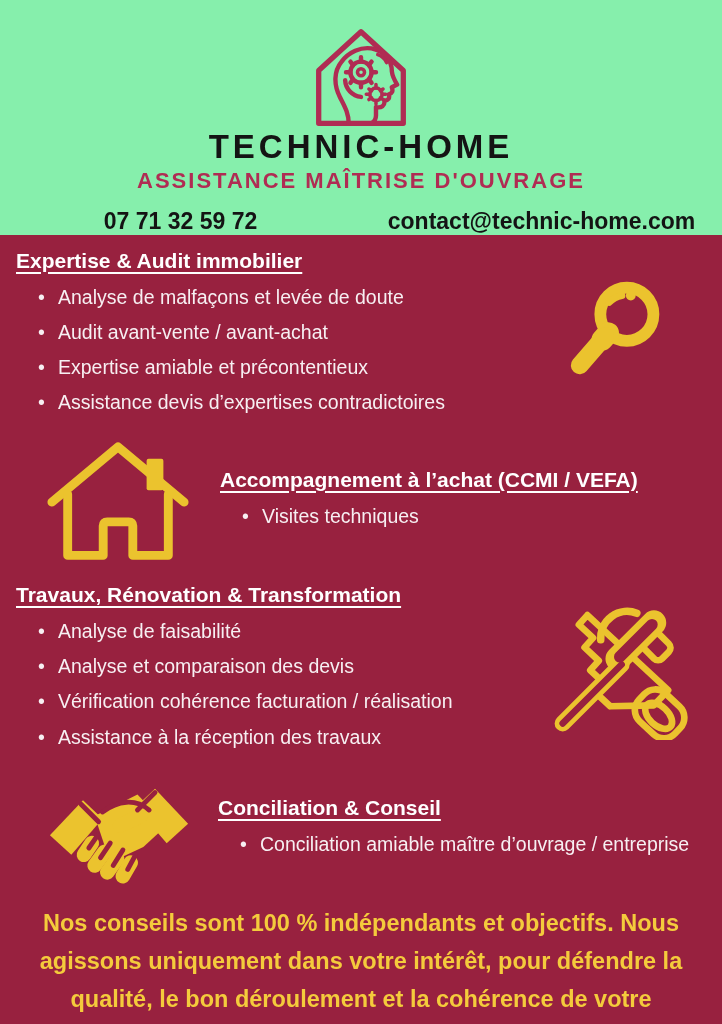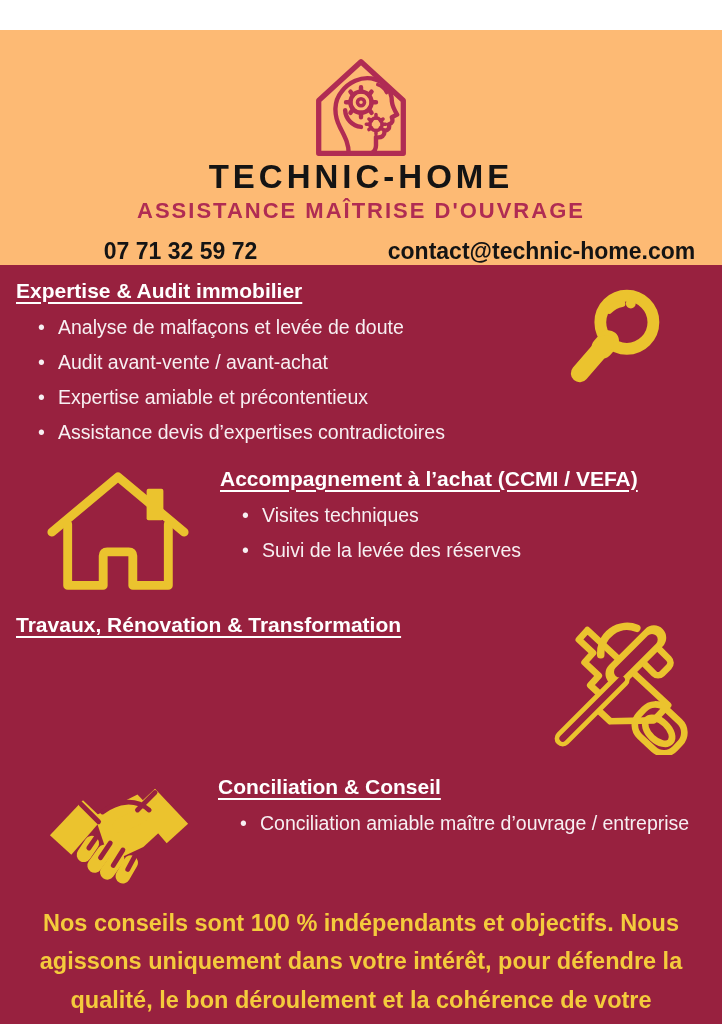--- a/index.html
+++ b/index.html
@@ -4,30 +4,30 @@
 <style>
   :root{
     --maroon:#98213F; --crimson:#B02C53; --gold:#EBC32E; --footer-gold:#F4CB3C;
     --ink:#141414; --cream:#F7EFF2;
   }
   *{box-sizing:border-box;}
   body{margin:0;background:#e8e8e8;font-family:"Liberation Sans",sans-serif;}
   .page{width:722px;height:1024px;margin:0 auto;background:#ffffff;overflow:hidden;display:flex;flex-direction:column;}
 
   
-  .header{height:248px;background:#fdba74;text-align:center;padding-top:22px;margin-top:30px;}
+  .header{height:248px;background:#86efac;text-align:center;padding-top:22px;}
   .logo{display:block;margin:0 auto;width:112px;height:104px;}
   .brand-title{font-size:33px;font-weight:bold;color:var(--ink);letter-spacing:4px;line-height:1.05;margin-top:4px;}
   .brand-subtitle{font-size:22px;font-weight:bold;color:var(--crimson);letter-spacing:2px;margin-top:3px;}
   .contact-row{display:flex;margin-top:14px;justify-content:flex-end;}
   .contact-row>div{flex:1;font-size:23px;font-weight:bold;color:var(--ink);}
 
   
   .main{flex:1;background:var(--maroon);color:var(--cream);padding:14px 16px 0 16px;}
-  .section{display:flex;}
+  .section{display:flex;align-items:center;}
   .section .content{flex:1;min-width:0;}
   .sec-title{font-size:21px;font-weight:bold;color:#ffffff;text-decoration:underline;text-decoration-thickness:2px;text-underline-offset:4px;margin:0 0 7px 0;display:inline-block;}
   ul.bullets{list-style:none;margin:0;padding:0 0 0 22px;}
   ul.bullets li{position:relative;padding:3px 0 3px 20px;font-size:19.5px;line-height:1.5;}
   ul.bullets li::before{content:"\2022";position:absolute;left:0;top:3px;}
   .icon-box{flex:0 0 auto;}
   .sec-1 .icon-box{width:118px;margin:0 28px 0 14px;}
   .sec-2 .icon-box{width:148px;margin:0 28px 0 28px;}
   .sec-3 .icon-box{width:152px;margin:0 16px 0 8px;}
   .sec-4 .icon-box{width:146px;margin:0 26px 0 30px;}
@@ -104,28 +104,33 @@
           <g class="icon-stroke">
             <path d="M8,66 L75,10 L142,66" stroke-width="9"></path>
             <path d="M24,58 L24,120 L60,120 L60,90 Q60,86 64,86 L86,86 Q90,86 90,90 L90,120 L126,120 L126,58" stroke-width="9"></path>
           </g>
         </svg>
       </div>
       <div class="content">
         <span class="sec-title">Accompagnement à l’achat (CCMI / VEFA)</span>
         <ul class="bullets">
             <li>Visites techniques</li>
-            <li>Suivi de la levée des réserves</li>
           </ul>
       </div>
     </div>
 
     <div class="section sec-3">
       <div class="content">
         <span class="sec-title">Travaux, Rénovation &amp; Transformation</span>
+        <ul class="bullets">
+            <li>Analyse de faisabilité</li>
+            <li>Analyse et comparaison des devis</li>
+            <li>Vérification cohérence facturation / réalisation</li>
+            <li>Assistance à la réception des travaux</li>
+          </ul>
       </div>
       <div class="icon-box">
         <svg viewBox="0 0 160 150">
           <g class="icon-stroke">
             <path d="M52,18 L43,28 L58,42 L49,52 L64,66 L55,76 L70,90 L61,100 L76,114 L122,113 L137,97 Z" stroke-width="7"></path>
             <rect x="102" y="102" width="52" height="40" rx="16" transform="rotate(43 128 122)" stroke-width="7"></rect>
             <ellipse cx="127" cy="124" rx="17" ry="10" transform="rotate(43 127 124)" stroke-width="7"></ellipse>
             <path d="M26,132 L88,70" stroke-width="17"></path>
             <path d="M84,64 L122,26" stroke-width="26"></path>
             <path d="M66,44 A28,28 0 0 1 104,16" stroke-width="8"></path>

